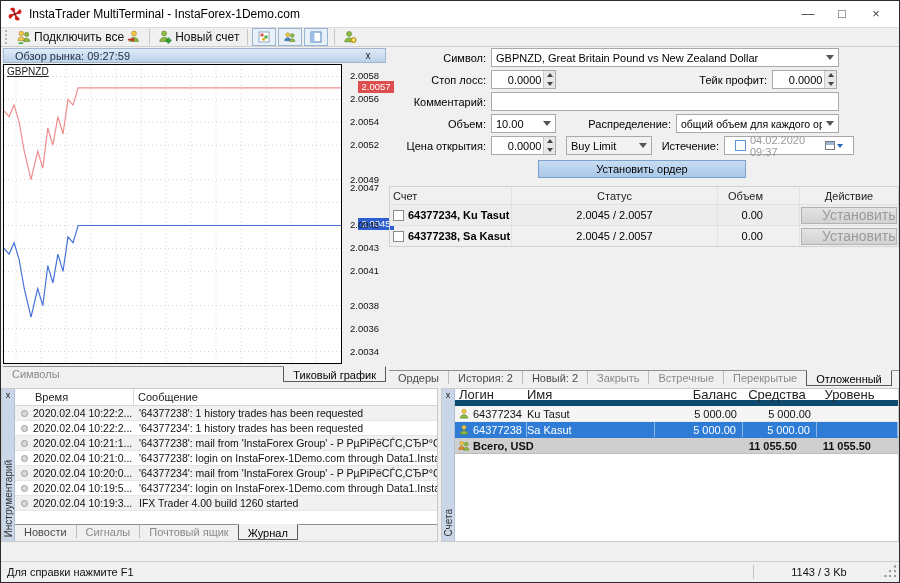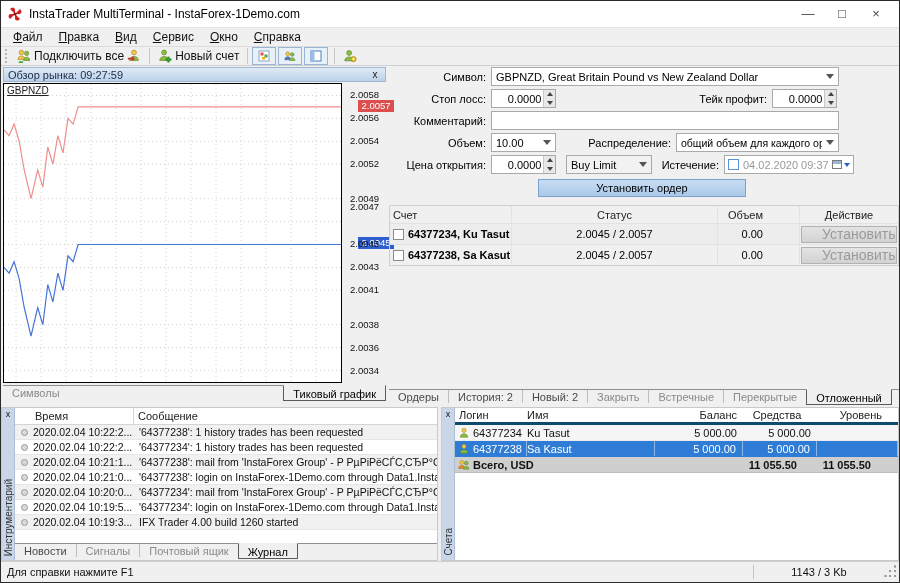--- a/index.html
+++ b/index.html
@@ -25,21 +25,21 @@
   .tb-sep { width:1px; height:16px; background:#c8c8c8; margin:0 4px; }
   .tb-toggle { width:24px; height:18px; border:1px solid #9ab4d4; background:#e8f0fa; display:flex; align-items:center; justify-content:center; margin-right:2px; }
   .icon14 { width:14px; height:14px; display:inline-block; }
   .icon12 { width:12px; height:12px; display:inline-block; }
 
   
   #main { position:relative; flex:1 1 auto; background:#f0f0f0; }
 
   
   .chart-panel { position:absolute; left:2px; top:1px; width:383px; height:339px; }
-  .mw-header { height:15px; background:linear-gradient(#dfeaf6,#bcd2ea); border:1px solid #9fb6d0; display:flex; align-items:center; font-size:11px; color:#1c2c44; padding:0 4px; }
+  .mw-header { height:15px; background:linear-gradient(#dfeaf6,#bcd2ea); border:1px solid #9fb6d0; display:flex; align-items:center; font-size:11px; color:#1c2c44; padding:0 11px; }
   .mw-close { margin-left:auto; font-size:10px; color:#222; width:12px; text-align:center; }
   .chart-wrap { position:relative; margin-top:1px; height:300px; display:flex; }
   .plot-box { width:339px; height:300px; border:1px solid #000; background:#fff; position:relative; }
   .plot-box svg { display:block; }
   .sym-label { position:absolute; left:3px; top:1px; font-size:10px; color:#222;text-decoration:underline; }
   .scale { position:relative; width:42px; height:300px; font-size:9.5px; color:#111; }
   .ytick { position:absolute; left:8px; }
   .ptag { position:absolute; left:16px; width:36px; height:12px; color:#fff; font-size:9.5px; text-align:center; line-height:12px; }
   .ptag.ask { background:#dd4e4e; }
   .ptag.bid { background:#2e5fd0; }
@@ -60,21 +60,21 @@
   .combo { height:19px; border:1px solid #a9a9a9; background:#fff; display:flex; align-items:center; padding:0 4px; font-size:11px; position:relative; }
   .combo .ctext { flex:1 1 auto; overflow:hidden; white-space:nowrap; }
   .carrow { width:0; height:0; border-left:4px solid transparent; border-right:4px solid transparent; border-top:5px solid #555; margin-left:4px; flex:0 0 auto; }
   .spin { display:flex; height:19px; border:1px solid #a9a9a9; background:#fff; }
   .spin input { border:none; outline:none; width:100%; font-size:11px; text-align:right; padding-right:2px; font-family:"Liberation Sans",sans-serif; }
   .spin-btns { width:14px; border-left:1px solid #c9c9c9; display:flex; flex-direction:column; background:#e8e8e8; }
   .sb { flex:1; display:flex; align-items:center; justify-content:center; }
   .sb.up::after { content:""; border-left:3px solid transparent; border-right:3px solid transparent; border-bottom:4px solid #444; }
   .sb.dn::after { content:""; border-left:3px solid transparent; border-right:3px solid transparent; border-top:4px solid #444; }
   .text-input { height:19px; border:1px solid #a9a9a9; background:#fff; font-size:11px; padding:0 3px; outline:none; font-family:"Liberation Sans",sans-serif; }
-  .date-field { height:19px; border:1px solid #a9a9a9; background:#fff; display:flex; align-items:center; padding:0 3px; font-size:11px; color:#9a9a9a; }
+  .date-field { height:19px; border:1px solid #a9a9a9; background:#fff; display:flex; align-items:center; padding:0 10px; font-size:11px; color:#9a9a9a; }
   .date-cb { width:11px; height:11px; border:1px solid #5a94d6; background:#fff; margin-right:4px; flex:0 0 auto; }
   .cal-btn { margin-left:auto; display:flex; align-items:center; gap:2px; }
   .cal-ico { width:10px; height:9px; border:1px solid #7a7a7a; background:linear-gradient(#9db6d8 0 3px, #fff 3px); }
   .cal-arr { width:0; height:0; border-left:3.5px solid transparent; border-right:3.5px solid transparent; border-top:4px solid #2a62b8; }
   .place-btn { width:208px; height:18px; margin:2px 0 0 149px; background:linear-gradient(#c9ddf3,#a9c8e8); border:1px solid #7ba2cc; font-size:11px; color:#000; text-align:center; line-height:16px; }
 
   .otable { margin-top:8px; border:1px solid #d0d0d0; font-size:11px; }
   .orow { display:flex; height:21px; align-items:center; border-top:1px solid #e2e2e2; }
   .orow.head { height:17px; border-top:none; color:#222; }
   .oc1 { width:121px; padding-left:3px; display:flex; align-items:center; gap:4px; }
@@ -98,31 +98,31 @@
   .jhead { display:flex; height:17px; align-items:center; font-size:11px; color:#222; border-bottom:1px solid #d5d5d5; }
   .jh1 { width:118px; padding-left:20px; }
   .jh2 { flex:1; border-left:1px solid #d5d5d5; padding-left:4px; align-self:stretch; display:flex; align-items:center; }
   .jrow { display:flex; height:15px; align-items:center; font-size:10.5px; color:#111; border-bottom:1px solid #e6e6e6; white-space:nowrap; }
   .jrow.stripe { background:#f1f1f1; }
   .jico { width:7px; height:7px; border-radius:50%; background:#d9d9d9; border:1px solid #9a9a9a; margin:0 5px 0 6px; flex:0 0 auto; }
   .jtime { width:100px; flex:0 0 auto; overflow:hidden; }
   .jmsg { flex:1; padding-left:6px; overflow:hidden; text-overflow:clip; }
   .jtabs { margin-top:auto; width:100%; }
 
-  .ahead { display:flex; height:17px; align-items:center; font-size:11px; color:#222; border-bottom:3px solid #0c4a6e; }
+  .ahead { display:flex; height:17px; align-items:center; font-size:13px; color:#222; border-bottom:6px solid #0c4a6e; }
   .arow { display:flex; height:16px; align-items:center; font-size:11px; color:#111; border-bottom:1px solid #ececec; }
   .arow.r1 { background:#f5f5f5; }
   .arow.selected { background:#2f7cd6; color:#fff; border-bottom:1px solid #2f7cd6; }
   .arow.selected .cell { border-right:1px solid rgba(255,255,255,.45); align-self:stretch; display:flex; align-items:center; }
   .arow.total { background:#cfcfcf; font-weight:bold; border-bottom:1px solid #bdbdbd; }
   .ac-login { width:72px; padding-left:3px; display:flex; align-items:center; gap:3px; }
   .ac-name { width:128px; }
   .ac-bal { width:88px; text-align:right; justify-content:flex-end; padding-right:6px; }
   .ac-eq { width:74px; text-align:center; justify-content:flex-end; padding-right:6px; }
-  .ac-lvl { flex:1; text-align:right; padding-right:16px; }
+  .ac-lvl { flex:1; text-align:center; padding-right:16px; }
   .ahead .ac-bal, .ahead .ac-eq, .ahead .ac-lvl { color:#222; }
   .arow .cell { display:flex; align-items:center; }
   .arow .ac-bal, .arow .ac-eq { display:flex; justify-content:flex-end; }
 
   
   .statusbar { height:21px; background:#f0f0f0; border-top:1px solid #cfcfcf; display:flex; align-items:center; font-size:11px; color:#111; flex:0 0 auto; }
   .sb-help { padding-left:6px; flex:1; }
   .sb-div { width:1px; height:14px; background:#c4c4c4; }
   .sb-traffic { width:130px; text-align:center; }
   .sb-grip { width:14px; height:14px; margin-right:1px; background:
@@ -149,28 +149,20 @@
         <circle cx="8" cy="8" r="1.6" fill="#8e1414"></circle>
     </svg>
     <span class="title-text">InstaTrader MultiTerminal - InstaForex-1Demo.com</span>
     <div class="win-controls">
       <span class="wc">—</span>
       <span class="wc">□</span>
       <span class="wc">×</span>
     </div>
   </div>
 
-  <div class="menubar">
-    <span class="menu-item">Файл</span>
-    <span class="menu-item">Правка</span>
-    <span class="menu-item">Вид</span>
-    <span class="menu-item">Сервис</span>
-    <span class="menu-item">Окно</span>
-    <span class="menu-item">Справка</span>
-  </div>
 
   <div class="toolbar">
     <span class="tb-grip"></span>
     <span class="tb-btn">
       <svg class="icon14" viewBox="0 0 16 16">
         <circle cx="5" cy="4" r="2.6" fill="#f2c84b" stroke="#a3821f" stroke-width=".7"></circle>
         <path d="M1 12c0-2.6 1.8-4 4-4s4 1.4 4 4z" fill="#f2c84b" stroke="#a3821f" stroke-width=".7"></path>
         <circle cx="11" cy="5" r="2.4" fill="#8fbe3f" stroke="#537a1d" stroke-width=".7"></circle>
         <path d="M7.5 13c0-2.4 1.6-3.6 3.5-3.6s3.5 1.2 3.5 3.6z" fill="#8fbe3f" stroke="#537a1d" stroke-width=".7"></path>
         <path d="M2 14 L7 14 L7 16 L2 16Z" fill="#3fae3f"></path>

